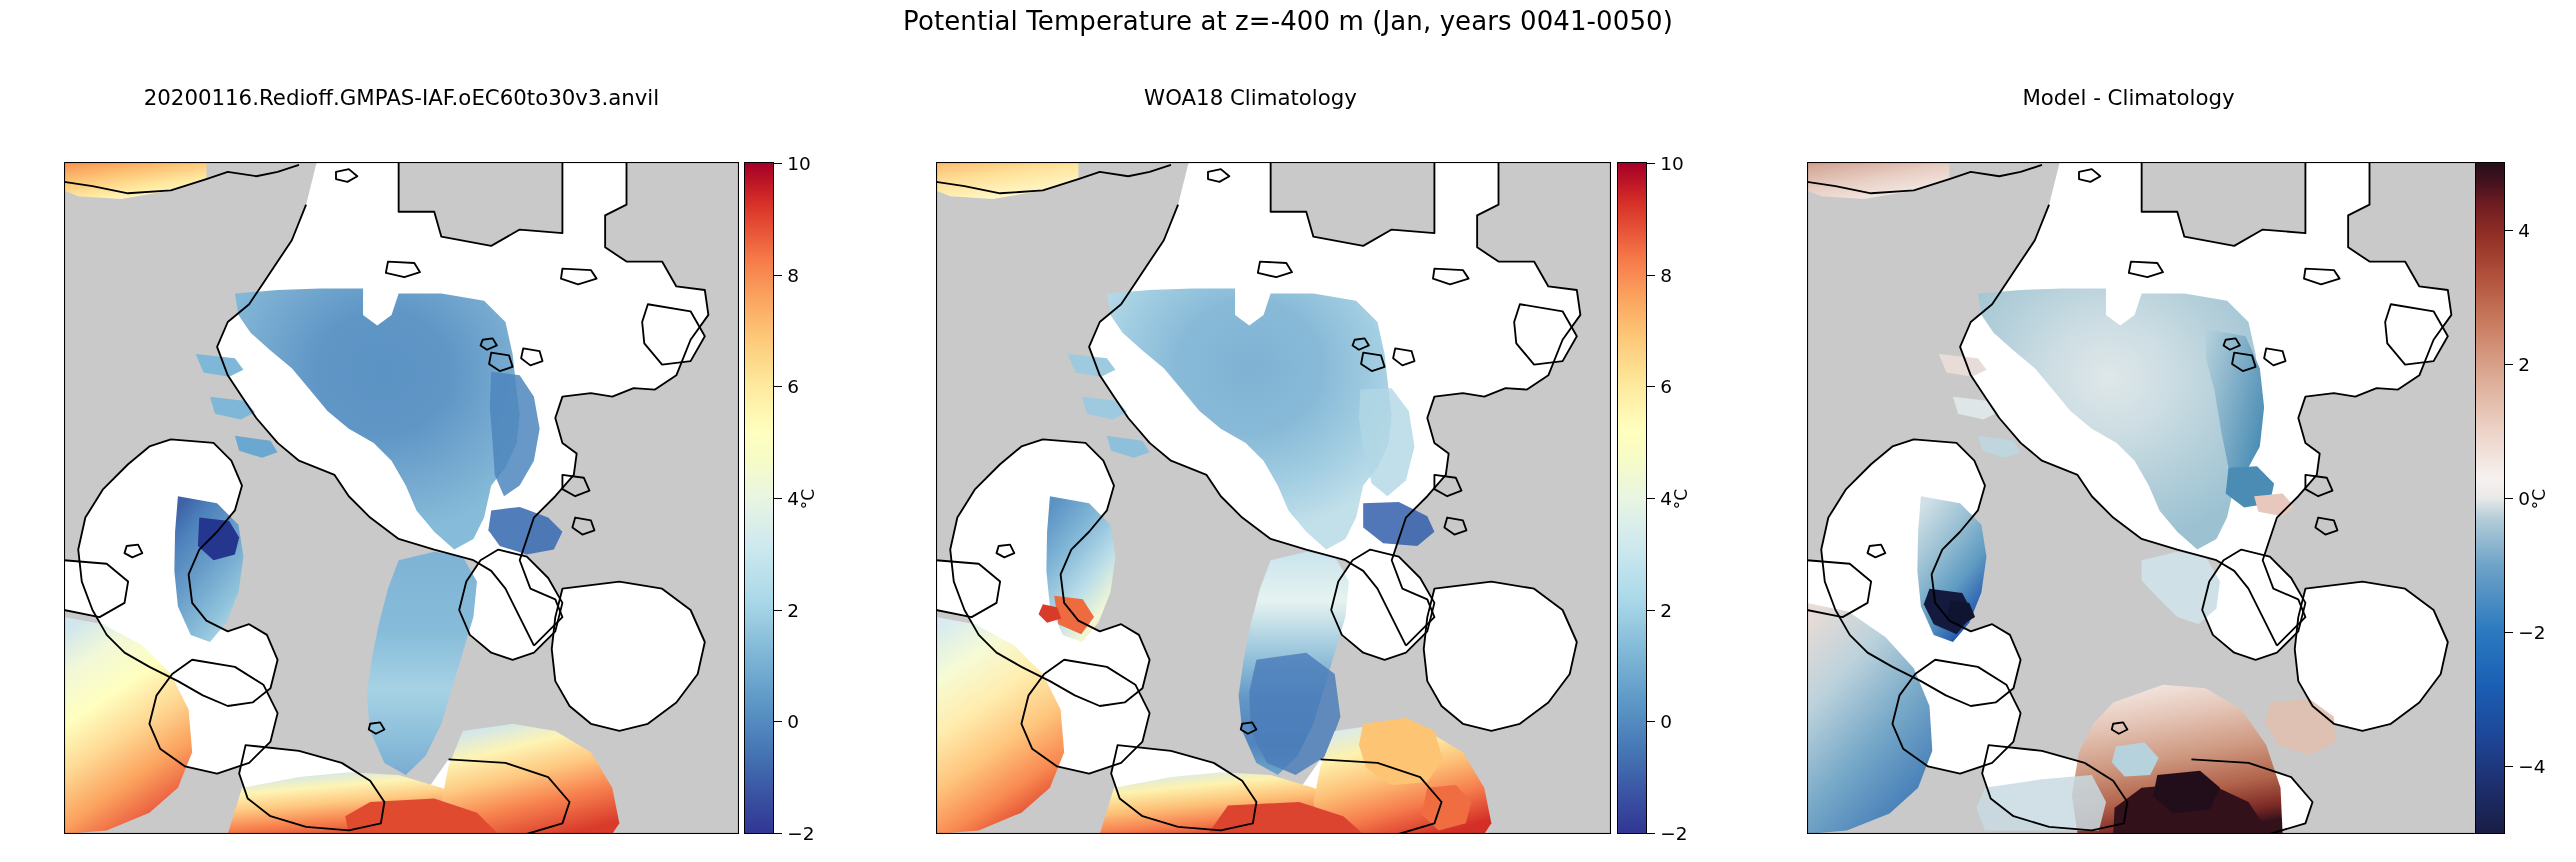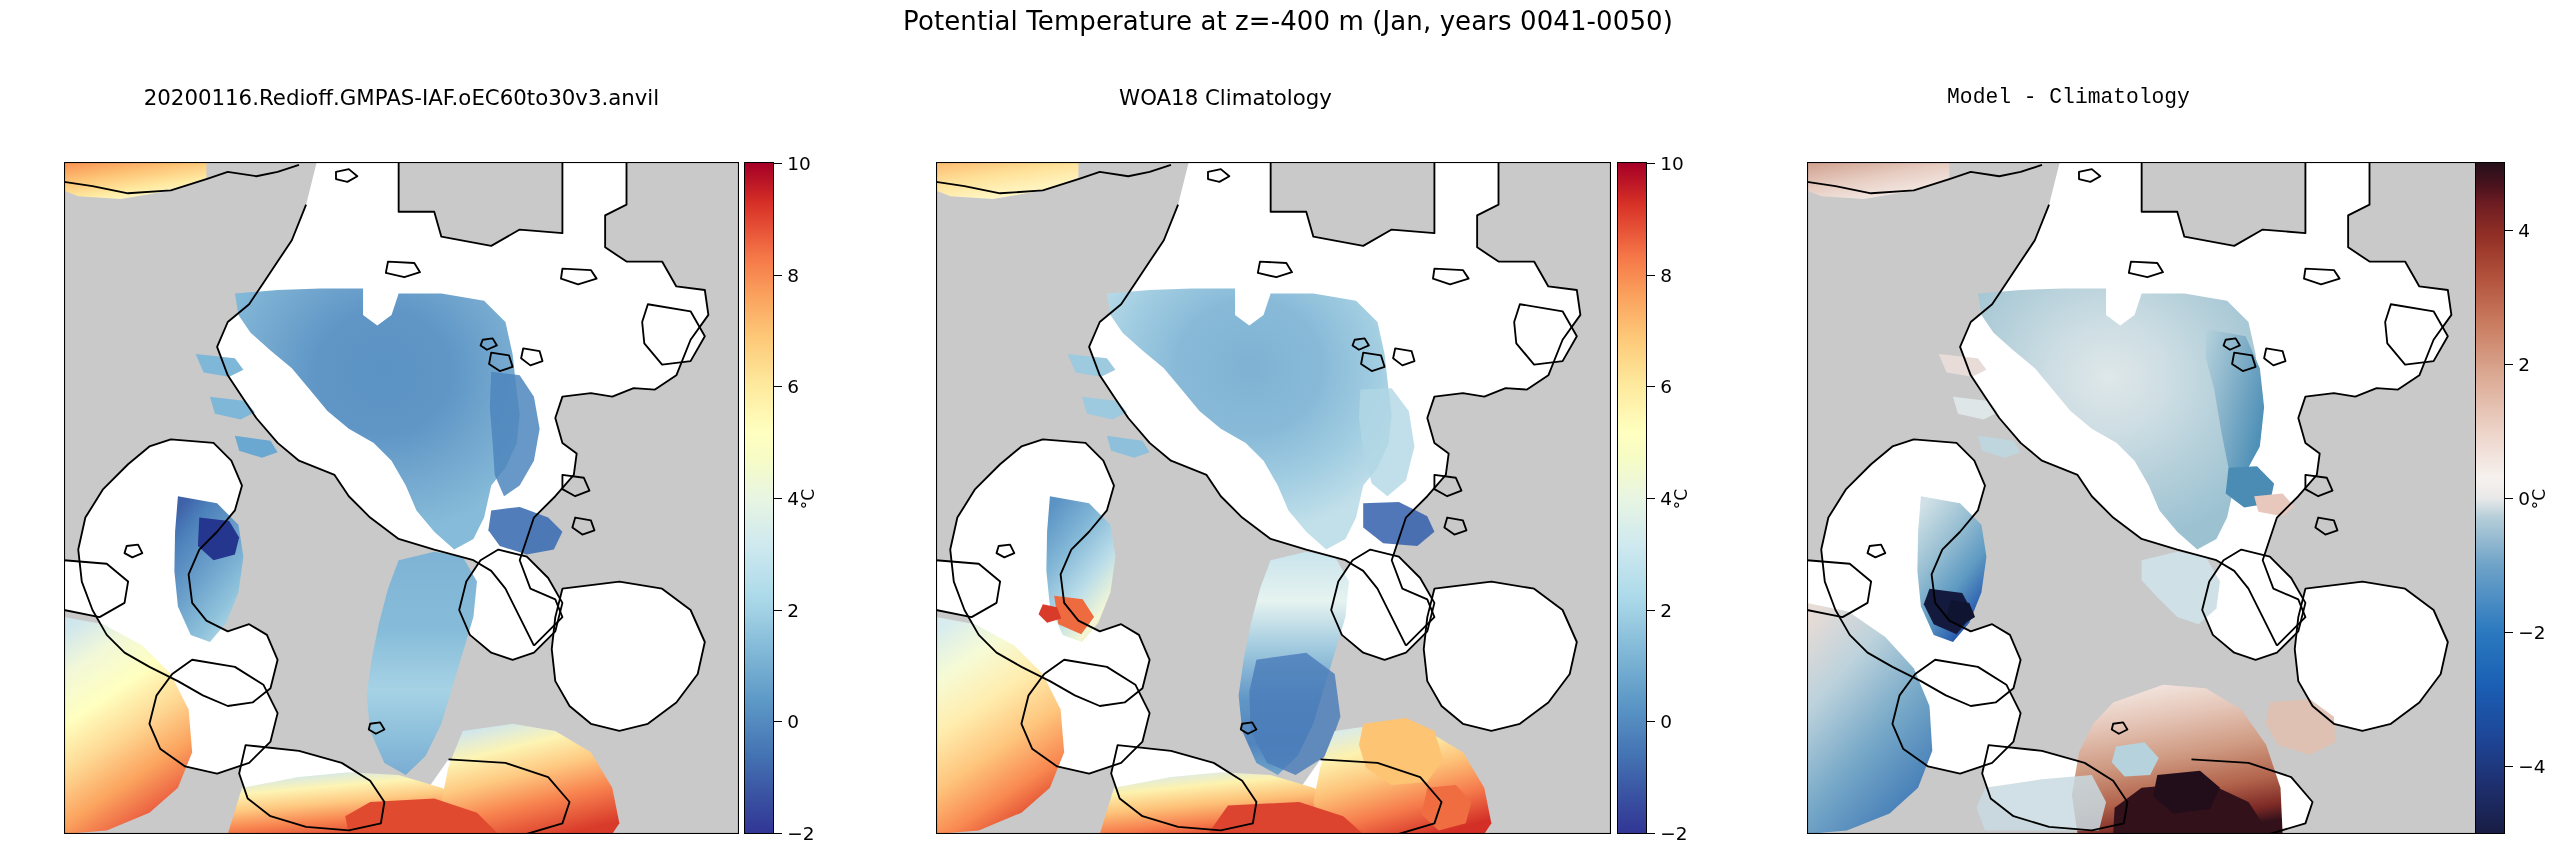--- a/index.html
+++ b/index.html
@@ -37,22 +37,22 @@
              transform:translateY(-50%);white-space:nowrap;}
   .cbar-unit{position:absolute;font-size:17px;color:#000;white-space:nowrap;
              transform-origin:center center;transform:rotate(-90deg) translate(0,0);}
 </style>
 </head>
 <body>
 
 <div id="suptitle">Potential Temperature at z=-400 m (Jan, years 0041-0050)</div>
 
 <div class="panel-title" style="left:64px;width:675px;">20200116.Redioff.GMPAS-IAF.oEC60to30v3.anvil</div>
-<div class="panel-title" style="left:888px;width:675px;">WOA18 Climatology</div>
-<div class="panel-title" style="left:1731px;width:675px;font-family:Liberation Mono, monospace;">Model - Climatology</div>
+<div class="panel-title" style="left:913px;width:675px;">WOA18 Climatology</div>
+<div class="panel-title" style="left:1791px;width:675px;">Model - Climatology</div>
 
 <div class="panel" id="p1" style="left:64px;">
   <svg class="map" viewBox="0 0 948 945" preserveAspectRatio="none">
     <defs>
 
       <radialGradient id="g1core" cx="52%" cy="32%" r="62%">
         <stop offset="0%" stop-color="#5b93c4"></stop>
         <stop offset="38%" stop-color="#5f96c6"></stop>
         <stop offset="68%" stop-color="#74a8cf"></stop>
         <stop offset="100%" stop-color="#86bcd9"></stop>

